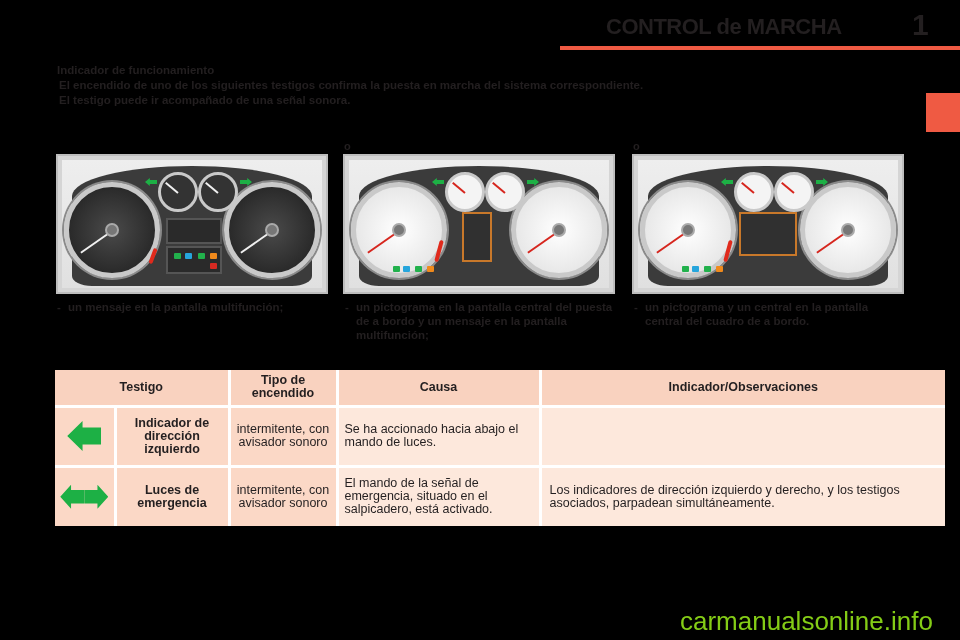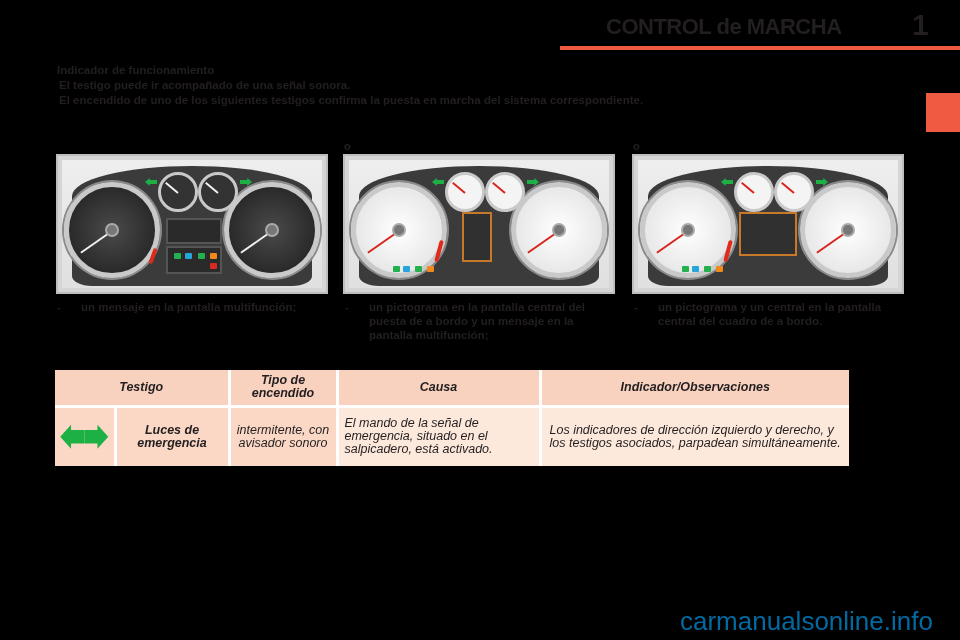--- a/index.html
+++ b/index.html
@@ -38,54 +38,54 @@
   .arrow-l { clip-path: polygon(0 50%, 40% 0, 40% 25%, 100% 25%, 100% 75%, 40% 75%, 40% 100%); }
   .arrow-r { clip-path: polygon(100% 50%, 60% 0, 60% 25%, 0 25%, 0 75%, 60% 75%, 60% 100%); }
   .screen { position: absolute; background: #2a2a2a; border: 2px solid #555; }
   .screen.orange { border-color: #c8782a; background: #303030; }
   .mini-ind { position: absolute; width: 7px; height: 6px; border-radius: 1px; }
   .red-zone { position: absolute; width: 4px; height: 16px; background: #e02a1c; border-radius: 2px; }
 
   
   .caption { position: absolute; top: 300px; font-size: 11.5px; font-weight: bold; line-height: 14px; color: #231f20; }
   .caption .dash { position: absolute; left: 0; top: 0; }
-  .caption .txt { display: block; margin-left: 24px; }
-
-  
-  table.tbl { position: absolute; left: 55px; top: 370px; width: 794px; border-collapse: collapse; font-family: "Liberation Sans", sans-serif; font-style: italic; }
+  .caption .txt { display: block; margin-left: 11px; }
+
+  
+  table.tbl { position: absolute; left: 55px; top: 370px; width: 890px; border-collapse: collapse; font-family: "Liberation Sans", sans-serif; }
   .tbl th, .tbl td { border: 3px solid #000; }
   .tbl th { background: #f9d2bf; font-size: 12.5px; font-weight: bold; color: #231f20; text-align: center; height: 36px; line-height: 13px; border-color: #fff; border-width: 0 3px 3px 0; }
   .tbl td { font-size: 12.5px; color: #231f20; border-color: #fff; border-width: 0 3px 3px 0; height: 60px; line-height: 13px; }
   .tbl tr:last-child td { border-bottom: 0; }
   .tbl td.icon-cell { background: #fbd8c6; width: 60px; text-align: center; }
   .tbl td.name-cell { background: #fbd8c6; width: 114px; font-weight: bold; text-align: center; font-size: 12.5px; }
   .tbl td.type-cell { background: #fbd8c6; width: 108px; text-align: center; }
   .tbl td.cause-cell { background: #fde8dc; width: 203px; padding-left: 6px; }
   .tbl td.action-cell { background: #fde8dc; padding-left: 8px; }
   .tbl th:last-child, .tbl td:last-child { border-right: 0; }
 
   .big-arrow { display: inline-block; width: 34px; height: 30px; background: #1db045; vertical-align: middle; }
   .big-arrow.left { clip-path: polygon(0 50%, 45% 0, 45% 22%, 100% 22%, 100% 78%, 45% 78%, 45% 100%); }
   .big-arrow.right { clip-path: polygon(100% 50%, 55% 0, 55% 22%, 0 22%, 0 78%, 55% 78%, 55% 100%); }
   .big-arrow.half { width: 24px; height: 24px; }
 
-  .watermark { position: absolute; left: 680px; top: 606px; font-size: 26px; color: #0369a1; letter-spacing: 0px; }
+  .watermark { position: absolute; left: 680px; top: 606px; font-size: 26px; color: #84cc16; letter-spacing: 0px; }
 </style>
 </head>
 <body>
 
 <div class="hdr-title">CONTROL de MARCHA</div>
 <div class="hdr-num">1</div>
 <div class="hdr-rule"></div>
 <div class="side-tab"></div>
 
 <div class="intro">
   <span class="heading">Indicador de funcionamiento</span>
+  <span class="line">El encendido de uno de los siguientes testigos confirma la puesta en marcha del sistema correspondiente.</span>
   <span class="line">El testigo puede ir acompañado de una señal sonora.</span>
-  <span class="line">El encendido de uno de los siguientes testigos confirma la puesta en marcha del sistema correspondiente.</span>
 </div>
 
 <div class="or-label" style="left:344px;">o</div>
 <div class="or-label" style="left:633px;">o</div>
 
 <div class="cluster" style="left:56px;">
   <div class="inner"></div>
   <div class="bezel"></div>
   <div class="dial dark" style="left:6px; top:26px; width:96px; height:96px;">
     <div class="needle" style="width:38px; transform: rotate(145deg);"></div>
@@ -184,20 +184,29 @@
 <table class="tbl">
   <thead>
     <tr>
       <th colspan="2">Testigo</th>
       <th>Tipo de encendido</th>
       <th>Causa</th>
       <th>Indicador/Observaciones</th>
     </tr>
   </thead>
   <tbody>
+    <tr>
+      <td class="icon-cell">
+        <span class="big-arrow left"></span>
+      </td>
+      <td class="name-cell">Indicador de dirección izquierdo</td>
+      <td class="type-cell">intermitente, con avisador sonoro</td>
+      <td class="cause-cell">Se ha accionado hacia abajo el mando de luces.</td>
+      <td class="action-cell"></td>
+    </tr>
     <tr>
       <td class="icon-cell">
         <span>
           <span class="big-arrow left half"></span><span class="big-arrow right half"></span>
         </span>
       </td>
       <td class="name-cell">Luces de emergencia</td>
       <td class="type-cell">intermitente, con avisador sonoro</td>
       <td class="cause-cell">El mando de la señal de emergencia, situado en el salpicadero, está activado.</td>
       <td class="action-cell">Los indicadores de dirección izquierdo y derecho, y los testigos asociados, parpadean simultáneamente.</td>

